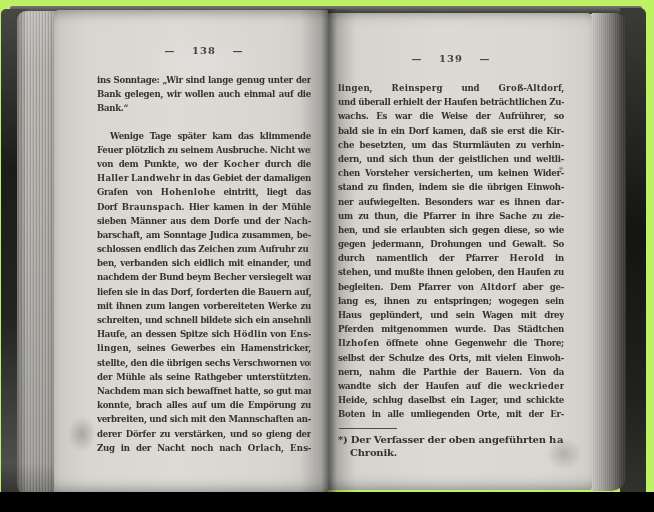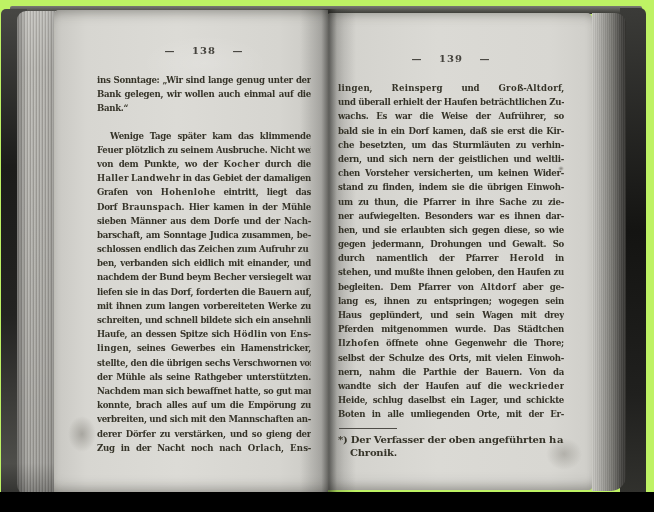--- a/index.html
+++ b/index.html
@@ -149,25 +149,25 @@
   </div>
 
   <div class="text-block text-right">
     <div class="page-header">— 139 —</div>
     <div class="para cont">
       <div class="line">l i n g e n, R e i n s p e r g und G r o ß-A l t d o r f,</div>
       <div class="line">und überall erhielt der Haufen beträchtlichen Zu-</div>
       <div class="line">wachs. Es war die Weise der Aufrührer, so</div>
       <div class="line">bald sie in ein Dorf kamen, daß sie erst die Kir-</div>
       <div class="line">che besetzten, um das Sturmläuten zu verhin-</div>
-      <div class="line">dern, und sich nern der geistlichen und weltli-</div>
+      <div class="line">dern, und sich thun der geistlichen und weltli-</div>
       <div class="line">chen Vorsteher versicherten, um keinen Wider-</div>
       <div class="line">stand zu finden, indem sie die übrigen Einwoh-</div>
+      <div class="line">ner aufwiegelten. Besonders war es ihnen dar-</div>
       <div class="line">um zu thun, die Pfarrer in ihre Sache zu zie-</div>
-      <div class="line">ner aufwiegelten. Besonders war es ihnen dar-</div>
       <div class="line">hen, und sie erlaubten sich gegen diese, so wie</div>
       <div class="line">gegen jedermann, Drohungen und Gewalt. So</div>
       <div class="line">durch namentlich der Pfarrer H e r o l d in</div>
       <div class="line">stehen, und mußte ihnen geloben, den Haufen zu</div>
       <div class="line">begleiten. Dem Pfarrer von A l t d o r f aber ge-</div>
       <div class="line">lang es, ihnen zu entspringen; wogegen sein</div>
       <div class="line">Haus geplündert, und sein Wagen mit drey</div>
       <div class="line">Pferden mitgenommen wurde. Das Städtchen</div>
       <div class="line">I l z h o f e n öffnete ohne Gegenwehr die Thore;</div>
       <div class="line">selbst der Schulze des Orts, mit vielen Einwoh-</div>

